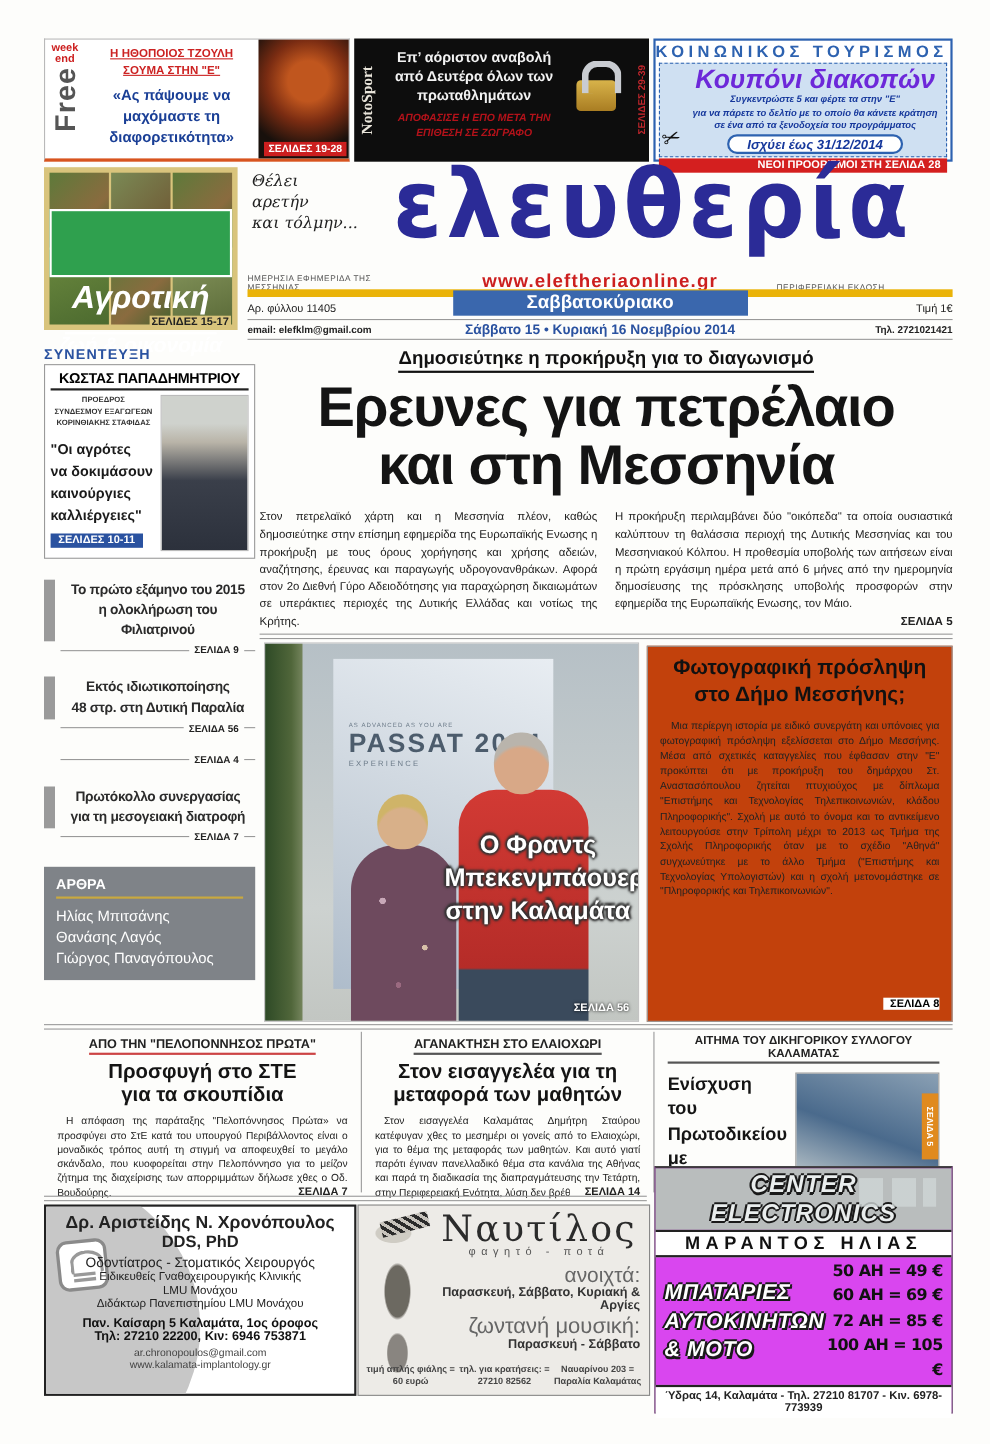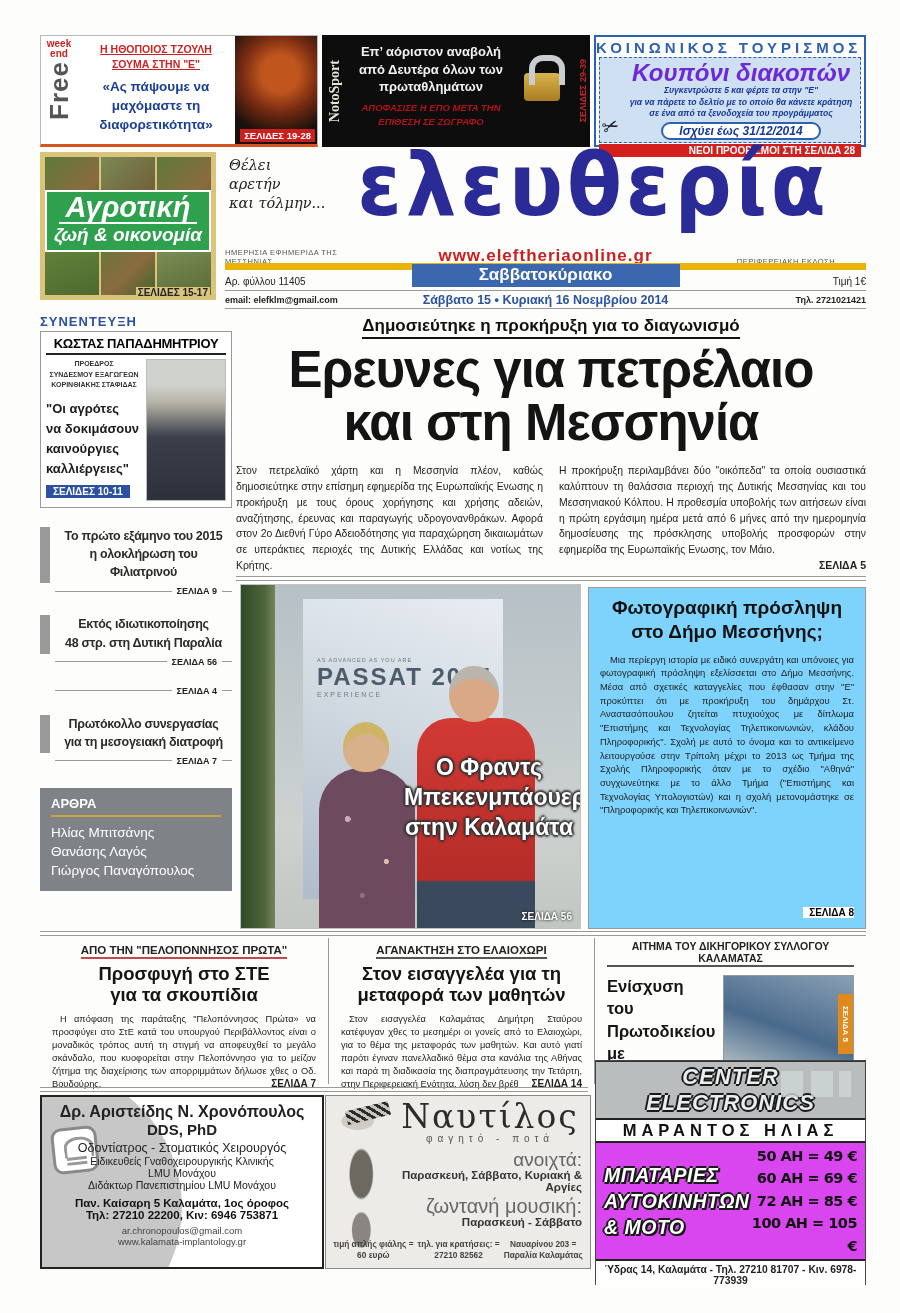--- a/index.html
+++ b/index.html
@@ -42,21 +42,21 @@
   .cp-foot { margin:1px 3px 2px; background:#d41f1f; color:#fff; font-weight:bold; font-size:10px; text-align:right; padding:1px 6px; }
 
   
   .agrotiki { position:absolute; top:152px; left:40px; width:176px; height:148px; background:#d9c47c; padding:5px; }
   .agro-grid { position:absolute; inset:5px; display:grid; grid-template-columns:1fr 1fr 1fr; grid-template-rows:1fr 1fr; gap:2px; }
   .agro-grid div { background:linear-gradient(135deg,#5d7a3a,#8a6b3f 60%,#45622e); }
   .agro-grid div:nth-child(2){ background:linear-gradient(135deg,#7a8a55,#6e4f2e); }
   .agro-grid div:nth-child(4){ background:linear-gradient(160deg,#6c8a3f,#4c6a2f); }
   .agro-grid div:nth-child(6){ background:linear-gradient(160deg,#8a9a60,#5a6a38); }
   .agro-band { position:absolute; top:38px; left:5px; right:5px; height:62px; background:#2fa04e; border:2px solid #fff; text-align:center; color:#fff; }
-  .agro-title { font-weight:bold; font-style:italic; font-size:29px; line-height:1.05; border-bottom:2px solid #fff; display:inline-block; padding:0 6px; }
+  .agro-title { font-weight:bold; font-style:italic; font-size:29px; line-height:1.05; border-bottom:2px solid #fff; display:inline-block; padding:16px 6px;margin-top:48px; }
   .agro-sub { font-weight:bold; font-style:italic; font-size:19px; }
   .agro-pages { position:absolute; right:6px; bottom:2px; font-size:10px; font-weight:bold; color:#222; background:#d9c47c; padding:0 2px; }
 
   .masthead { position:absolute; top:150px; left:225px; width:641px; height:160px; }
   .motto { position:absolute; left:4px; top:6px; font-family:"DejaVu Serif", serif; font-style:italic; font-size:14.5px; line-height:1.3; color:#222; }
   .logo { position:absolute; left:96px; top:-4px; width:545px; text-align:center; font-family:"DejaVu Sans", sans-serif; font-weight:900; font-size:80px; line-height:1; color:#2b2b97; letter-spacing:4px; transform:scaleY(1.08); }
   .mast-tags { position:absolute; top:96px; left:0; right:0; display:flex; align-items:flex-end; }
   .tag-small { font-size:7.5px; color:#555; letter-spacing:.5px; }
   .mast-web { flex:1; text-align:center; color:#cc1f1f; font-weight:bold; font-size:17px; letter-spacing:1px; }
   .mast-bar-row { position:absolute; top:113px; left:0; right:0; height:24px; border-top:7px solid #eab308; display:flex; align-items:flex-end; }
@@ -111,21 +111,21 @@
   .ph-passat { font-weight:bold; font-size:24px; color:#4c5c6c; letter-spacing:2px; }
   .ph-exp { font-size:7px; color:#6b7a88; letter-spacing:2px; }
   .ph-woman { position:absolute; left:78px; bottom:-10px; width:96px; height:170px; background:#6e4a5e; border-radius:42px 42px 0 0; background-image:radial-gradient(circle 7px at 30% 30%, #c8a8b8 0 40%, transparent 45%), radial-gradient(circle 6px at 70% 55%, #d8c0a8 0 40%, transparent 45%), radial-gradient(circle 6px at 45% 75%, #9a6a80 0 40%, transparent 45%); }
   .ph-woman::before { content:""; position:absolute; top:-46px; left:24px; width:46px; height:50px; background:radial-gradient(circle at 50% 70%, #d8b089 0 52%, #cfb468 58%); border-radius:50% 50% 45% 45%; }
   .ph-man { position:absolute; left:176px; bottom:-6px; width:118px; height:216px; background:linear-gradient(#d23a34,#b52c28 75%,#3a4a5c 76%); border-radius:34px 34px 0 0; }
   .ph-man::before { content:""; position:absolute; top:-52px; left:32px; width:50px; height:56px; background:radial-gradient(circle at 50% 72%, #d8a887 0 55%, #b9b4ac 62%); border-radius:48%; }
   .ph-caption { position:absolute; right:6px; top:168px; width:170px; text-align:center; color:#fff; font-weight:800; font-size:23px; line-height:1.3; text-shadow:-2px 0 2px #333,2px 0 2px #333,0 -2px 2px #333,0 2px 2px #333; }
   .ph-pg { position:absolute; right:8px; bottom:6px; color:#fff; font-weight:bold; font-size:10px; text-shadow:0 0 3px #000; }
 
   
-  .hire { position:absolute; top:587px; left:588px; width:278px; height:342px; border:1px solid #999; background:#7dd3fc; padding:8px 11px; }
+  .hire { position:absolute; top:587px; left:588px; width:278px; height:342px; border:1px solid #999; background:#c2410c; padding:8px 11px; }
   .hire-title { text-align:center; font-weight:bold; font-size:19px; line-height:1.25; color:#111; }
   .hire-body { margin-top:9px; font-size:9.4px; line-height:1.46; text-align:justify; color:#222; text-indent:10px; }
   .hire-pg { position:absolute; right:11px; bottom:10px; font-weight:bold; font-size:10px; background:#fff; padding-left:6px; }
 
   
   .bnews { position:absolute; top:938px; left:40px; width:826px; height:146px; display:flex; }
   .bn-col { padding:2px 12px 0; position:relative; }
   .bn-col + .bn-col { border-left:1px solid #999; }
   .bn-1 { width:288px; } .bn-2 { width:266px; } .bn-3 { width:272px; }
   .bn-kicker-wrap { text-align:center; }
@@ -244,21 +244,21 @@
   </div>
 
   <div class="masthead">
     <div class="motto pre">Θέλει
 αρετήν
 και τόλμην...</div>
     <div class="logo">ελευθερία</div>
     <div class="mast-tags">
       <div class="tag-small" style="width:160px">ΗΜΕΡΗΣΙΑ ΕΦΗΜΕΡΙΔΑ ΤΗΣ ΜΕΣΣΗΝΙΑΣ</div>
       <div class="mast-web">www.eleftheriaonline.gr</div>
-      <div class="tag-small" style="width:160px;text-align:center">ΠΕΡΙΦΕΡΕΙΑΚΗ ΕΚΔΟΣΗ</div>
+      <div class="tag-small" style="width:160px;text-align:left">ΠΕΡΙΦΕΡΕΙΑΚΗ ΕΚΔΟΣΗ</div>
     </div>
     <div class="mast-bar-row">
       <div class="issue">Αρ. φύλλου 11405</div>
       <div class="edition-bar">Σαββατοκύριακο</div>
       <div class="price">Τιμή 1€</div>
     </div>
     <div class="mast-info-row">
       <div class="m-email">email: elefklm@gmail.com</div>
       <div class="m-date">Σάββατο 15 • Κυριακή 16 Νοεμβρίου 2014</div>
       <div class="m-phone">Τηλ. 2721021421</div>

